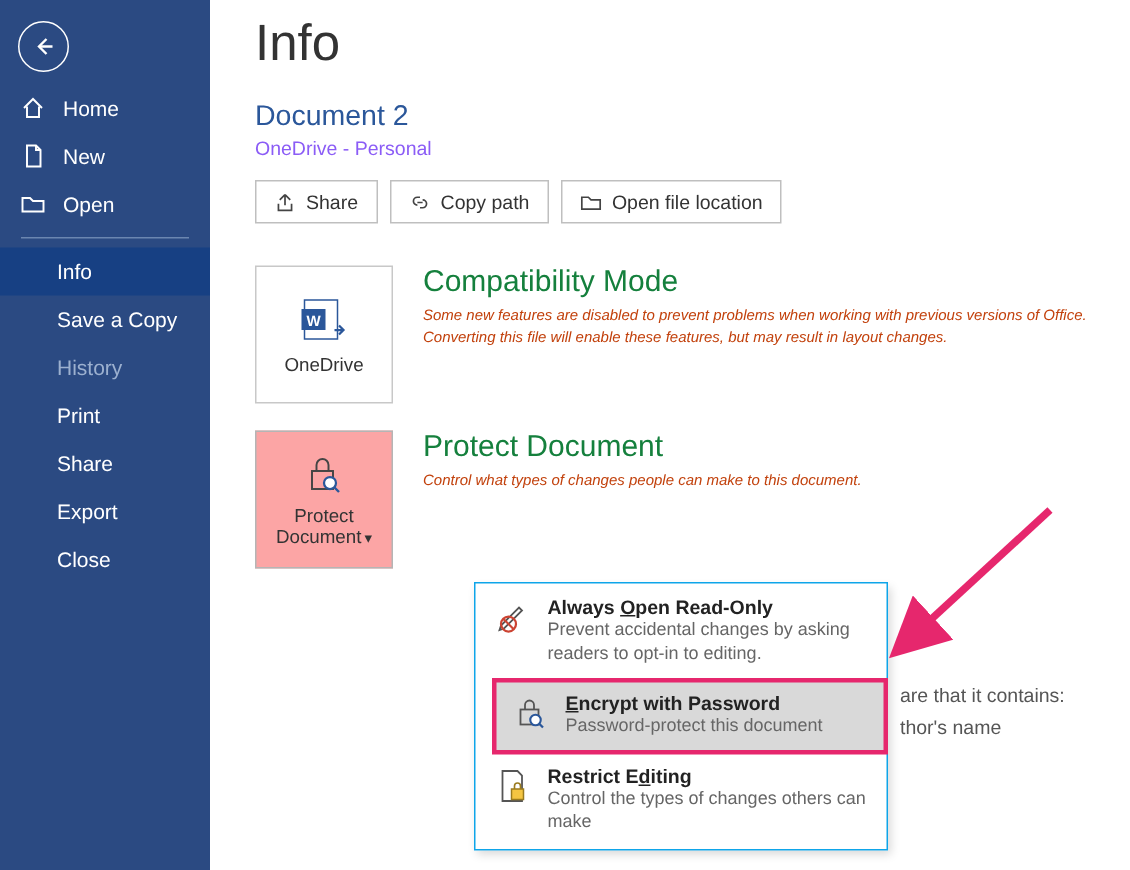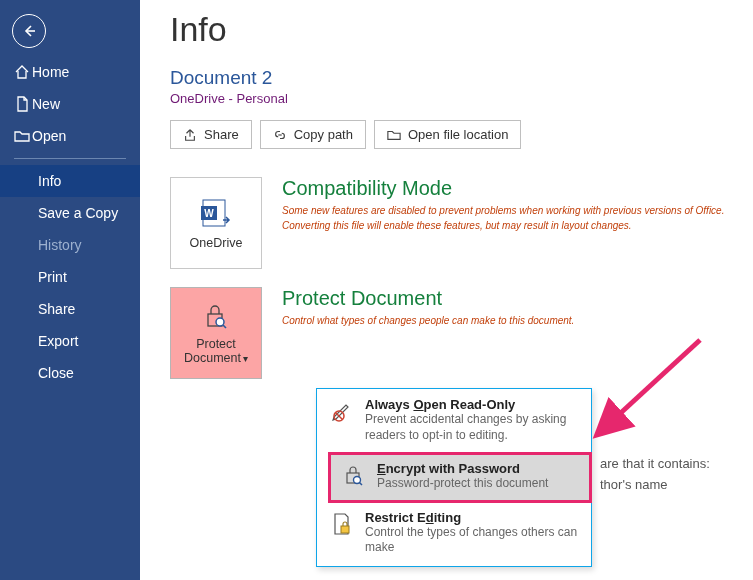--- a/index.html
+++ b/index.html
@@ -1,31 +1,31 @@
 <!DOCTYPE html>
 <html><head>
 <meta charset="utf-8">
 <style>
   * { box-sizing: border-box; margin: 0; padding: 0; font-family: "Segoe UI", Arial, sans-serif; }
   body { width: 753px; height: 580px; overflow: hidden; background: #fff; display: flex; }
   
   .sidebar { width: 140px; background: #2b4a82; color: #fff; display: flex; flex-direction: column; padding-top: 8px; }
   .back-btn { width: 34px; height: 34px; border: 1.5px solid #fff; border-radius: 50%; display: flex; align-items: center; justify-content: center; margin: 6px 0 8px 12px; cursor: pointer; }
   .back-btn svg { stroke: #fff; }
-  .nav-item { display: flex; align-items: center; gap: 2px; padding: 8px 14px; font-size: 14px; cursor: pointer; color: #fff; }
+  .nav-item { display: flex; align-items: center; gap: 12px; padding: 8px 14px; font-size: 14px; cursor: pointer; color: #fff; }
   .nav-item.selected { background: #174083; }
   .nav-item.disabled { color: #9cb0cf; cursor: default; }
   .nav-icon { width: 16px; height: 16px; display: inline-flex; align-items: center; justify-content: center; }
   .nav-sep { border-top: 1px solid #6b86b0; margin: 6px 14px 6px 14px; }
   .nav-text-only { padding-left: 38px; }
   
   .main { flex: 1; padding: 10px 24px 0 30px; color: #333; position: relative; }
   .page-title { font-size: 34px; font-weight: 400; color: #333; margin-bottom: 18px; }
   .doc-title { font-size: 19px; color: #2b579a; margin-bottom: 2px; }
-  .doc-loc { font-size: 13px; color: #701a75; margin-bottom: 14px; }
+  .doc-loc { font-size: 13px; color: #8b5cf6; margin-bottom: 14px; }
   .button-row { display: flex; gap: 8px; margin-bottom: 28px; }
   .pill-btn { border: 1px solid #bfbfbf; background: #fff; padding: 6px 12px; font-size: 13px; display: flex; align-items: center; gap: 7px; cursor: pointer; color: #333; }
   .pill-btn svg { flex-shrink: 0; }
   
   .section { display: flex; gap: 20px; margin-bottom: 18px; align-items: flex-start; }
   .big-btn { width: 92px; height: 92px; border: 1px solid #c8c8c8; background: #fff; display: flex; flex-direction: column; align-items: center; justify-content: center; gap: 6px; font-size: 12.5px; color: #333; cursor: pointer; text-align: center; }
   .big-btn.active { background: #fca5a5; border-color: #b5b5b5; }
   .big-btn .chev { font-size: 10px; margin-left: 2px; }
   .section-body { flex: 1; }
   .section-title { font-size: 20px; color: #15803d; margin-bottom: 4px; font-weight: 400; }

